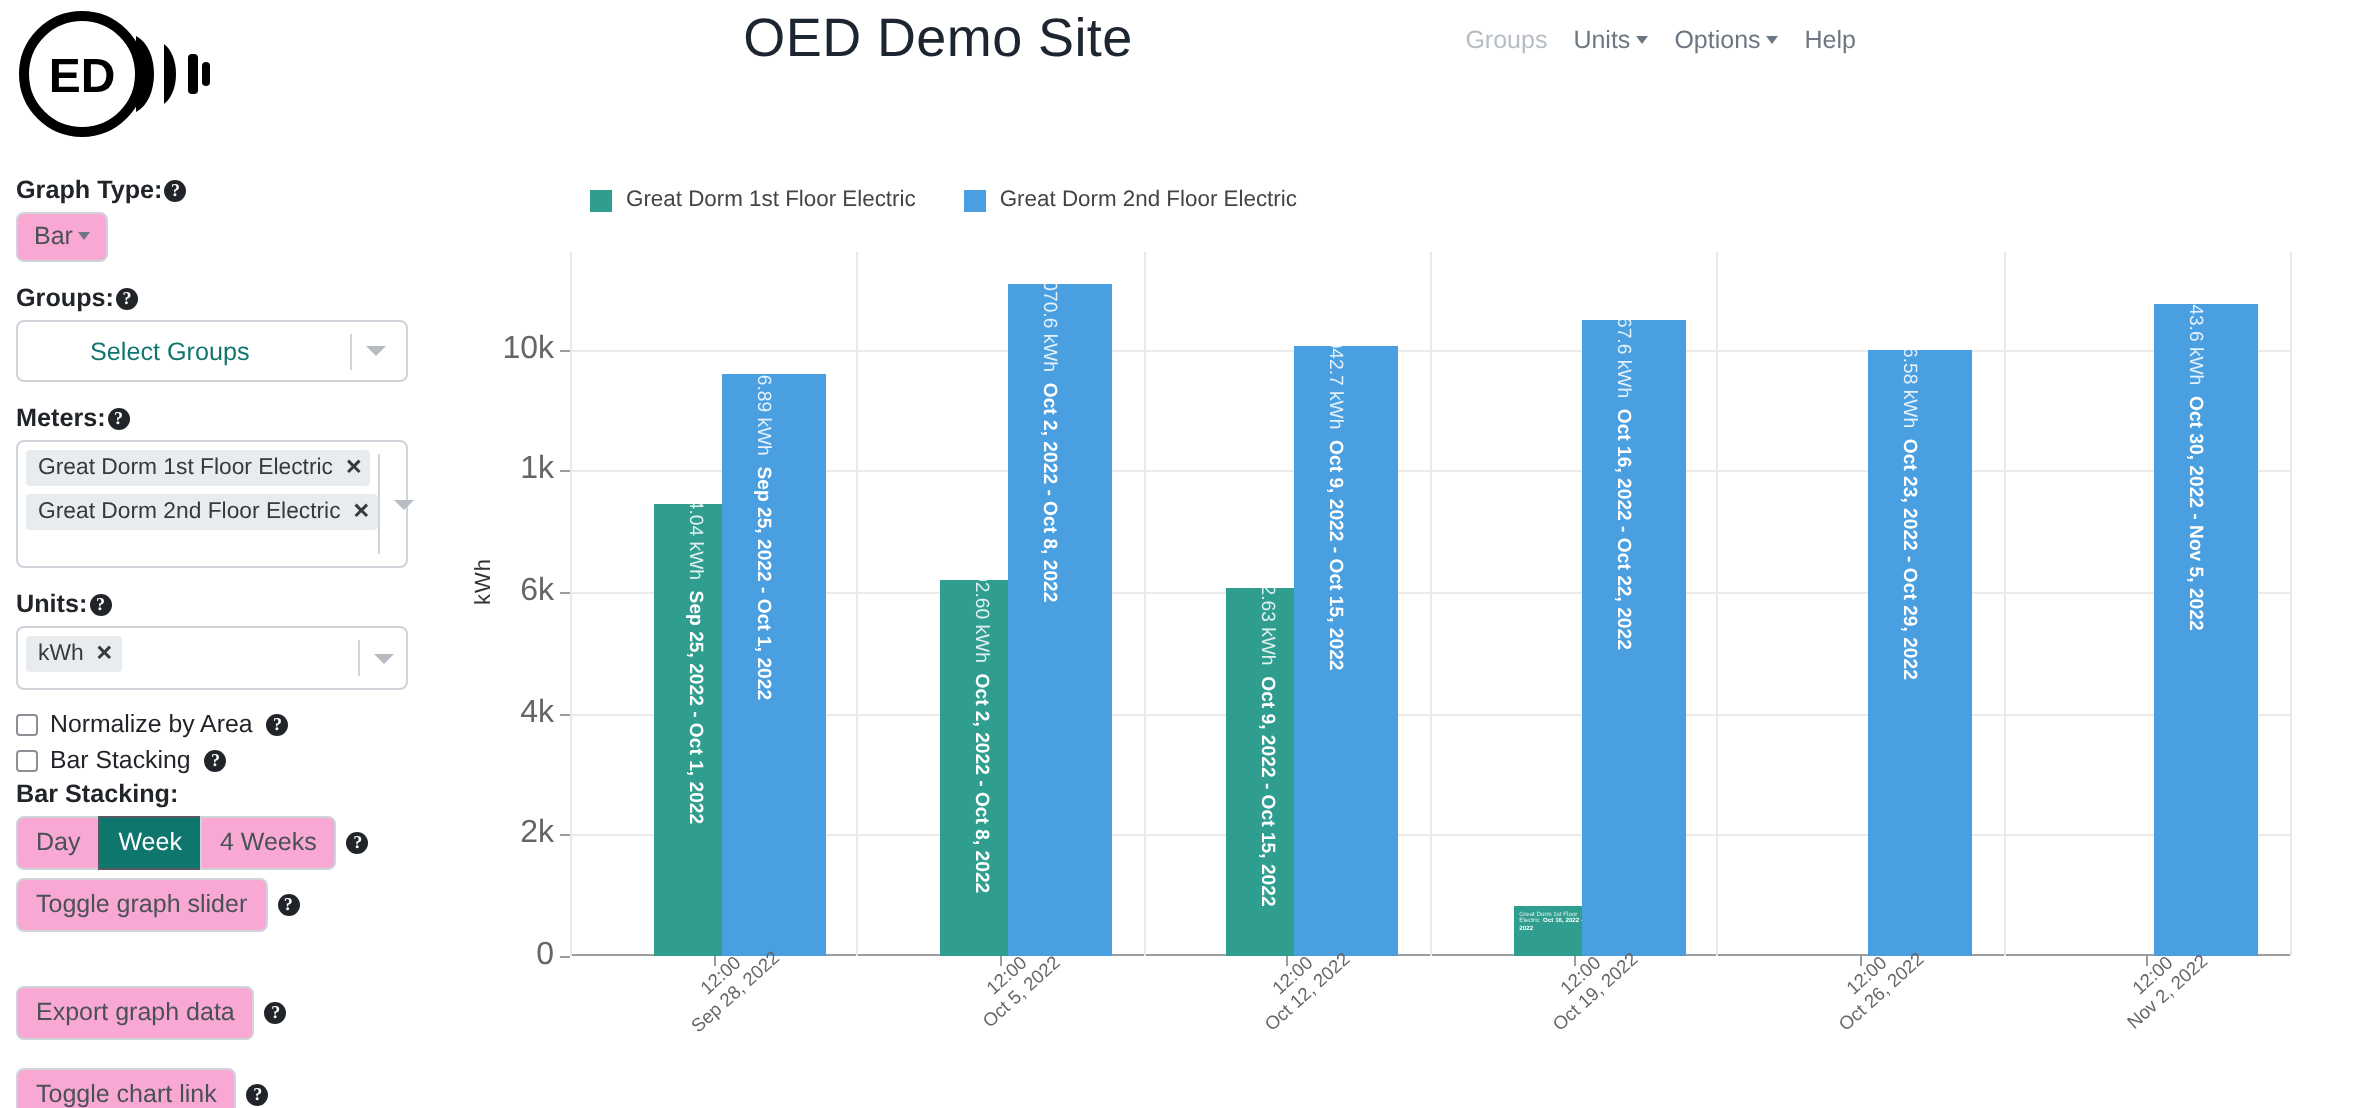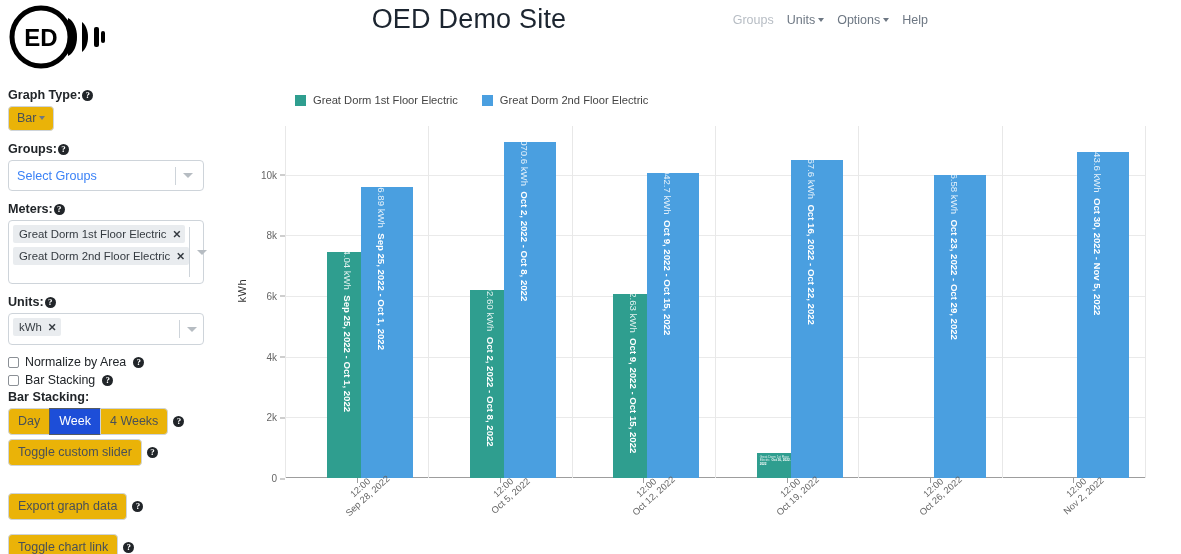--- a/index.html
+++ b/index.html
@@ -65,21 +65,21 @@
     line-height: 11px;
     text-align: center;
     vertical-align: 1px;
     margin-left: 1px;
     font-family: "Liberation Serif", serif;
   }
 
   .btn {
     display: inline-block;
     border: 1px solid #ced4da;
-    background: #eab308;
+    background: #f9a8d4;
     color: #495057;
     border-radius: 4px;
     font-size: 12.5px;
     padding: 5px 9px;
     line-height: 15px;
     cursor: pointer;
     white-space: nowrap;
   }
   .graph-type-btn { padding: 4px 8px; font-size: 12.5px; }
 
@@ -87,24 +87,25 @@
     border: 1px solid #ced4da;
     border-radius: 4px;
     background: #fff;
     min-height: 31px;
     display: flex;
     align-items: center;
     position: relative;
     padding: 2px 4px;
   }
   .select-placeholder {
-    color: #3b82f6;
+    color: #0f766e;
     font-size: 12.6px;
     padding-left: 4px;
     flex: 1;
+    margin-left: 28px;
   }
   .select-indicators {
     display: flex; align-items: center; height: 100%;
   }
   .sep { width: 1px; background: #ced4da; height: 18px; margin-right: 7px; }
   .chev {
     width: 0; height: 0;
     border-left: 5px solid transparent;
     border-right: 5px solid transparent;
     border-top: 5px solid #b6bcc2;
@@ -144,21 +145,21 @@
     width: 11px; height: 11px;
     border: 1px solid #8b9096;
     border-radius: 2px;
     background: #fff;
     display: inline-block;
   }
   .btn-group { display: inline-flex; }
   .btn-group .btn { border-radius: 0; margin-left: -1px; }
   .btn-group .btn:first-child { border-radius: 4px 0 0 4px; margin-left: 0; }
   .btn-group .btn:last-child { border-radius: 0 4px 4px 0; }
-  .btn-group .btn.active { background: #1d4ed8; border-color: #545b62; color: #fff; }
+  .btn-group .btn.active { background: #0f766e; border-color: #545b62; color: #fff; }
   .row-inline { display: flex; align-items: center; gap: 4px; }
 
   
   .chart-area { position: absolute; left: 210px; top: 84px; width: 965px; height: 466px; }
   .legend {
     position: absolute; left: 85px; top: 10px;
     display: flex; align-items: center; gap: 24px;
     font-size: 11.2px; color: #444;
   }
   .legend-item { display: flex; align-items: center; gap: 7px; }
@@ -170,21 +171,21 @@
     width: 860px; height: 352px;
   }
   .gridline-v { position: absolute; top: 0; bottom: 0; width: 1px; background: #e8e8e8; }
   .gridline-h { position: absolute; left: 0; right: 0; height: 1px; background: #eaeaea; }
   .axis-line { position: absolute; left: 0; right: 0; bottom: 0; height: 1px; background: #9d9d9d; }
 
   .ytick {
     position: absolute;
     right: 100%;
     transform: translateY(-50%);
-    font-size: 10px;
+    font-size: 16px;
     color: #666;
     padding-right: 8px;
     white-space: nowrap;
   }
   .ytick::after {
     content: "";
     position: absolute;
     right: 0; top: 50%;
     width: 5px; height: 1px;
     background: #9d9d9d;
@@ -332,21 +333,21 @@
     <div class="row-inline">
       <div class="btn-group">
         <button class="btn">Day</button>
         <button class="btn active">Week</button>
         <button class="btn">4 Weeks</button>
       </div>
       <span class="help-icon">?</span>
     </div>
 
     <div class="row-inline" style="margin-top:4px">
-      <button class="btn">Toggle custom slider</button>
+      <button class="btn">Toggle graph slider</button>
       <span class="help-icon">?</span>
     </div>
     <div class="row-inline" style="margin-top:27px">
       <button class="btn">Export graph data</button>
       <span class="help-icon">?</span>
     </div>
     <div class="row-inline" style="margin-top:14px">
       <button class="btn">Toggle chart link</button>
       <span class="help-icon">?</span>
     </div>
@@ -369,21 +370,21 @@
       <div class="axis-line"></div>
 
     <div class="ytick" style="top: 352px;">0</div>
         <div class="gridline-h" style="top: 291.31px;"></div>
         <div class="ytick" style="top: 291.31px;">2k</div>
         <div class="gridline-h" style="top: 230.621px;"></div>
         <div class="ytick" style="top: 230.621px;">4k</div>
         <div class="gridline-h" style="top: 169.931px;"></div>
         <div class="ytick" style="top: 169.931px;">6k</div>
         <div class="gridline-h" style="top: 109.241px;"></div>
-        <div class="ytick" style="top: 109.241px;">8k</div>
+        <div class="ytick" style="top: 109.241px;">1k</div>
         <div class="gridline-h" style="top: 48.5517px;"></div>
         <div class="ytick" style="top: 48.5517px;">10k</div>
         <div class="gridline-v" style="left: 0px;"></div>
         <div class="gridline-v" style="left: 143px;"></div>
         <div class="gridline-v" style="left: 287px;"></div>
         <div class="gridline-v" style="left: 430px;"></div>
         <div class="gridline-v" style="left: 573px;"></div>
         <div class="gridline-v" style="left: 717px;"></div>
         <div class="gridline-v" style="left: 860px;"></div>
         <div class="bar" style="left: 41.6667px; width: 52px; height: 225.585px; background: rgb(47, 158, 143);">

